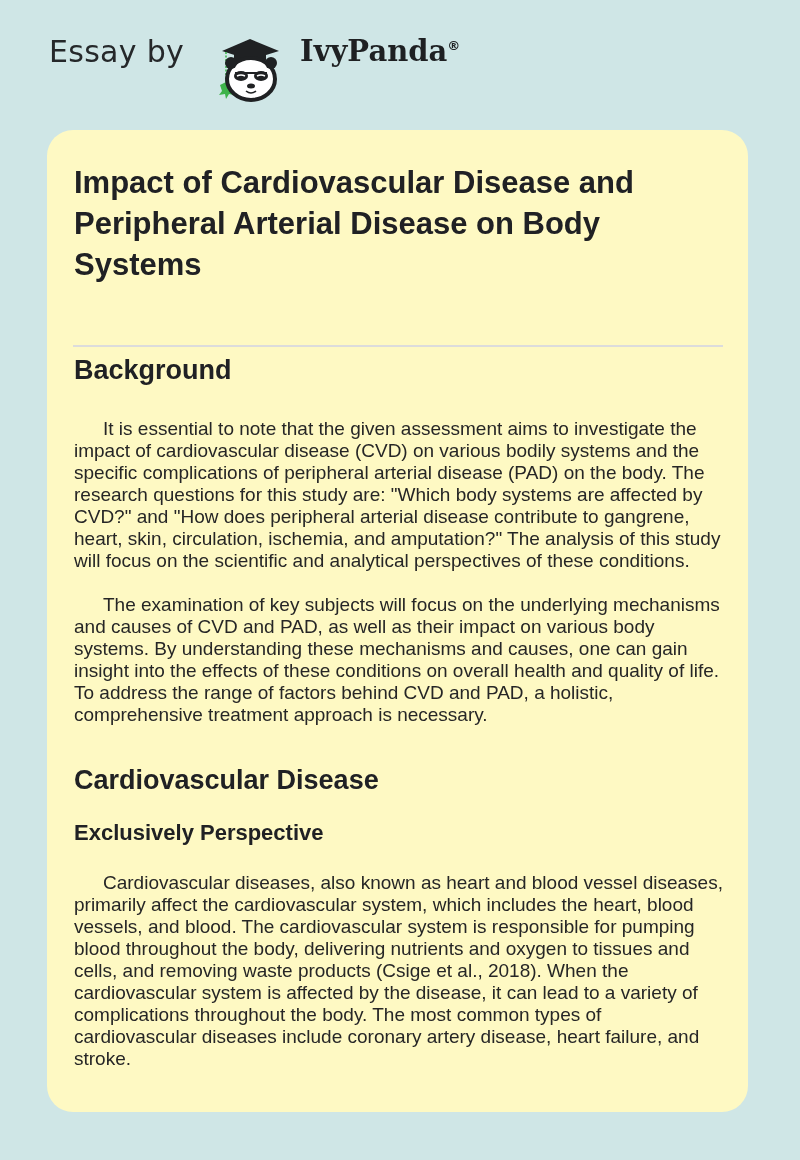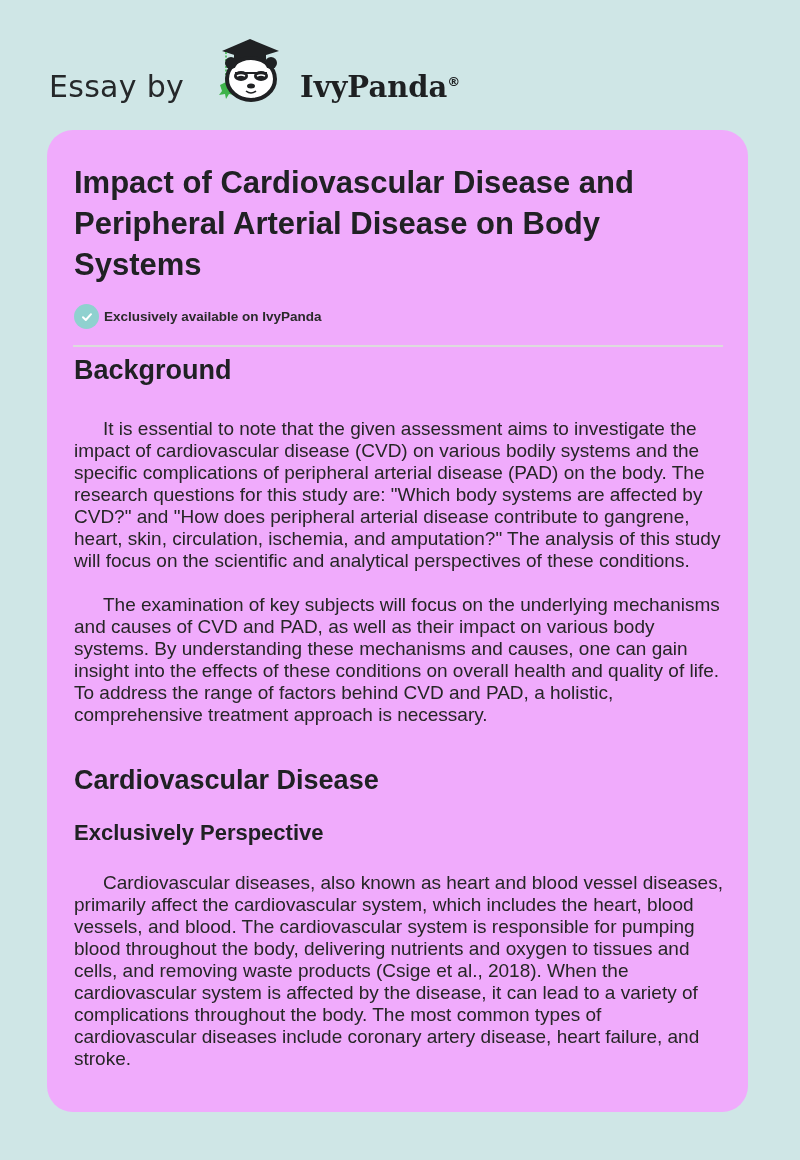--- a/index.html
+++ b/index.html
@@ -6,41 +6,41 @@
   body {
     width: 800px; height: 1160px;
     background: #cfe6e6;
     font-family: "Liberation Sans", sans-serif;
     color: #1e1e1e;
     position: relative;
     overflow: hidden;
   }
   .brand {
     position: absolute; left: 49px; top: 34px;
-    display: flex; align-items: flex-end; height: 70px;
+    display: flex; align-items: flex-start; height: 70px;
   }
   .brand-prefix {
     font-family: "DejaVu Sans", sans-serif;
     font-size: 30px; color: #25282a; letter-spacing: 0.3px;
     margin-right: 20px;
   }
   .panda { width: 90px; height: 70px; margin-right: 6px; }
   .brand-name {
     font-family: "DejaVu Serif", serif;
     font-weight: bold; font-size: 29px; color: #1e2022;
     position: relative;
   }
   .brand-reg {
     font-family: "DejaVu Sans", sans-serif;
     font-size: 13px; font-weight: bold; vertical-align: super;
   }
   .card {
     position: absolute; left: 47px; top: 130px;
     width: 701px; height: 982px;
-    background: #f0abfc; border-radius: 26px;
+    background: #fef9c3; border-radius: 26px;
   }
   .title {
     position: absolute; left: 27px; top: 32px; width: 640px;
     font-size: 31px; font-weight: bold; line-height: 41px;
     color: #202124; margin: 0;
   }
   .exclusive {
     position: absolute; left: 27px; top: 174px;
     display: flex; align-items: center;
   }
@@ -98,28 +98,20 @@
 
     <ellipse cx="47" cy="52" rx="4" ry="2.5" fill="#1f2123"></ellipse>
     <path d="M42,57 q5,4 10,0" stroke="#1f2123" stroke-width="1.6" fill="none"></path>
   </svg>
   <span class="brand-name"><span>IvyPanda</span><span class="brand-reg">®</span></span>
 </header>
 
 <main class="card">
   <h1 class="title">Impact of Cardiovascular Disease and Peripheral Arterial Disease on Body Systems</h1>
 
-  <div class="exclusive">
-    <span class="check">
-      <svg width="12" height="12" viewBox="0 0 12 12">
-          <path d="M2,6.3 L4.8,9 L10,3.2" stroke="#ffffff" stroke-width="2" fill="none" stroke-linecap="round" stroke-linejoin="round"></path>
-        </svg>
-    </span>
-    <span class="exclusive-text">Exclusively available on IvyPanda</span>
-  </div>
 
   <div class="divider"></div>
 
   <article class="content">
     <h2 class="h-bg">Background</h2>
     <p class="p1">It is essential to note that the given assessment aims to investigate the impact of cardiovascular disease (CVD) on various bodily systems and the specific complications of peripheral arterial disease (PAD) on the body. The research questions for this study are: "Which body systems are affected by CVD?" and "How does peripheral arterial disease contribute to gangrene, heart, skin, circulation, ischemia, and amputation?" The analysis of this study will focus on the scientific and analytical perspectives of these conditions.</p>
     <p class="p2">The examination of key subjects will focus on the underlying mechanisms and causes of CVD and PAD, as well as their impact on various body systems. By understanding these mechanisms and causes, one can gain insight into the effects of these conditions on overall health and quality of life. To address the range of factors behind CVD and PAD, a holistic, comprehensive treatment approach is necessary.</p>
 
     <h2 class="h-cvd">Cardiovascular Disease</h2>
     <h3 class="h-sci">Exclusively Perspective</h3>

